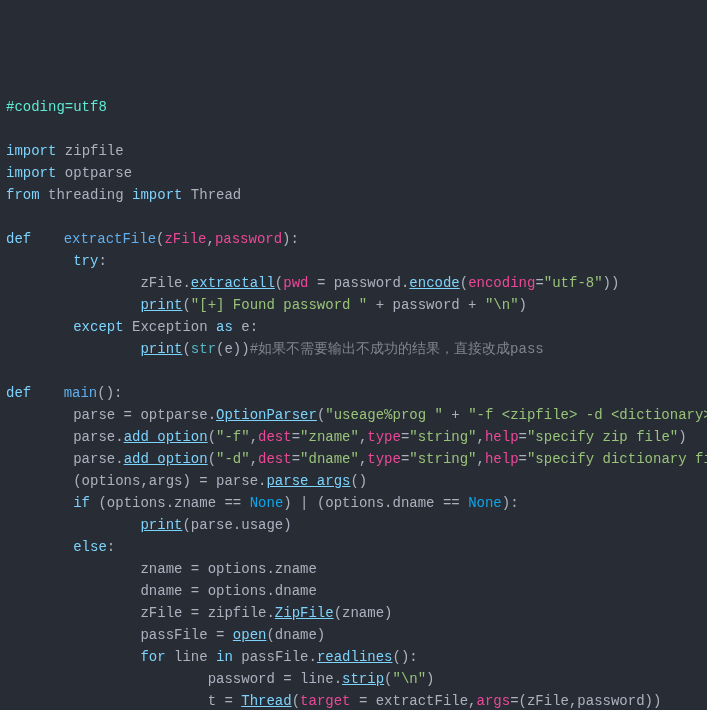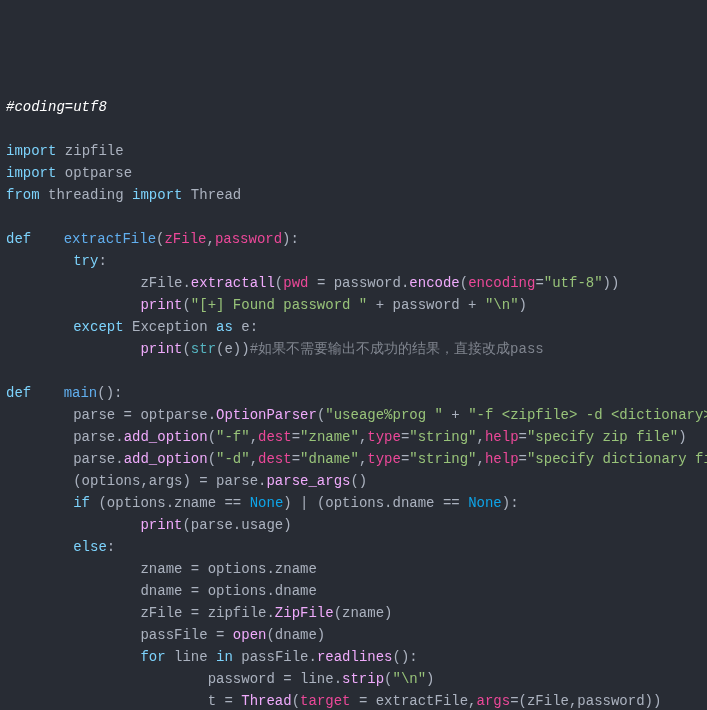--- a/index.html
+++ b/index.html
@@ -10,26 +10,26 @@
     line-height: 22px;
     color: #abb2bf;
     padding: 8px 6px;
     white-space: pre;
     overflow-x: auto;
     width: 707px;
     height: 710px;
   }
   .code-container { display: block; }
   .line { display: block; min-height: 22px; }
-  .comment { color: #ffffff; font-style: italic; }
+  .comment { color: #5eead4; }
   .comment-cn { color: #7f848e; }
   .keyword { color: #7dd3fc; }
   .builtin { color: #56b6c2; }
   .funcname { color: #61afef; margin-left: 24px; }
-  .funccall { color: #f0abfc; }
+  .funccall { color: #7dd3fc; text-decoration: underline; }
   .paramname { color: #ec4899; }
   .string { color: #98c379; }
   .punct { color: #abb2bf; }
   .const { color: #0ea5e9; }
   .ident { color: #abb2bf; }
 </style>
 </head>
 <body>
 
 

